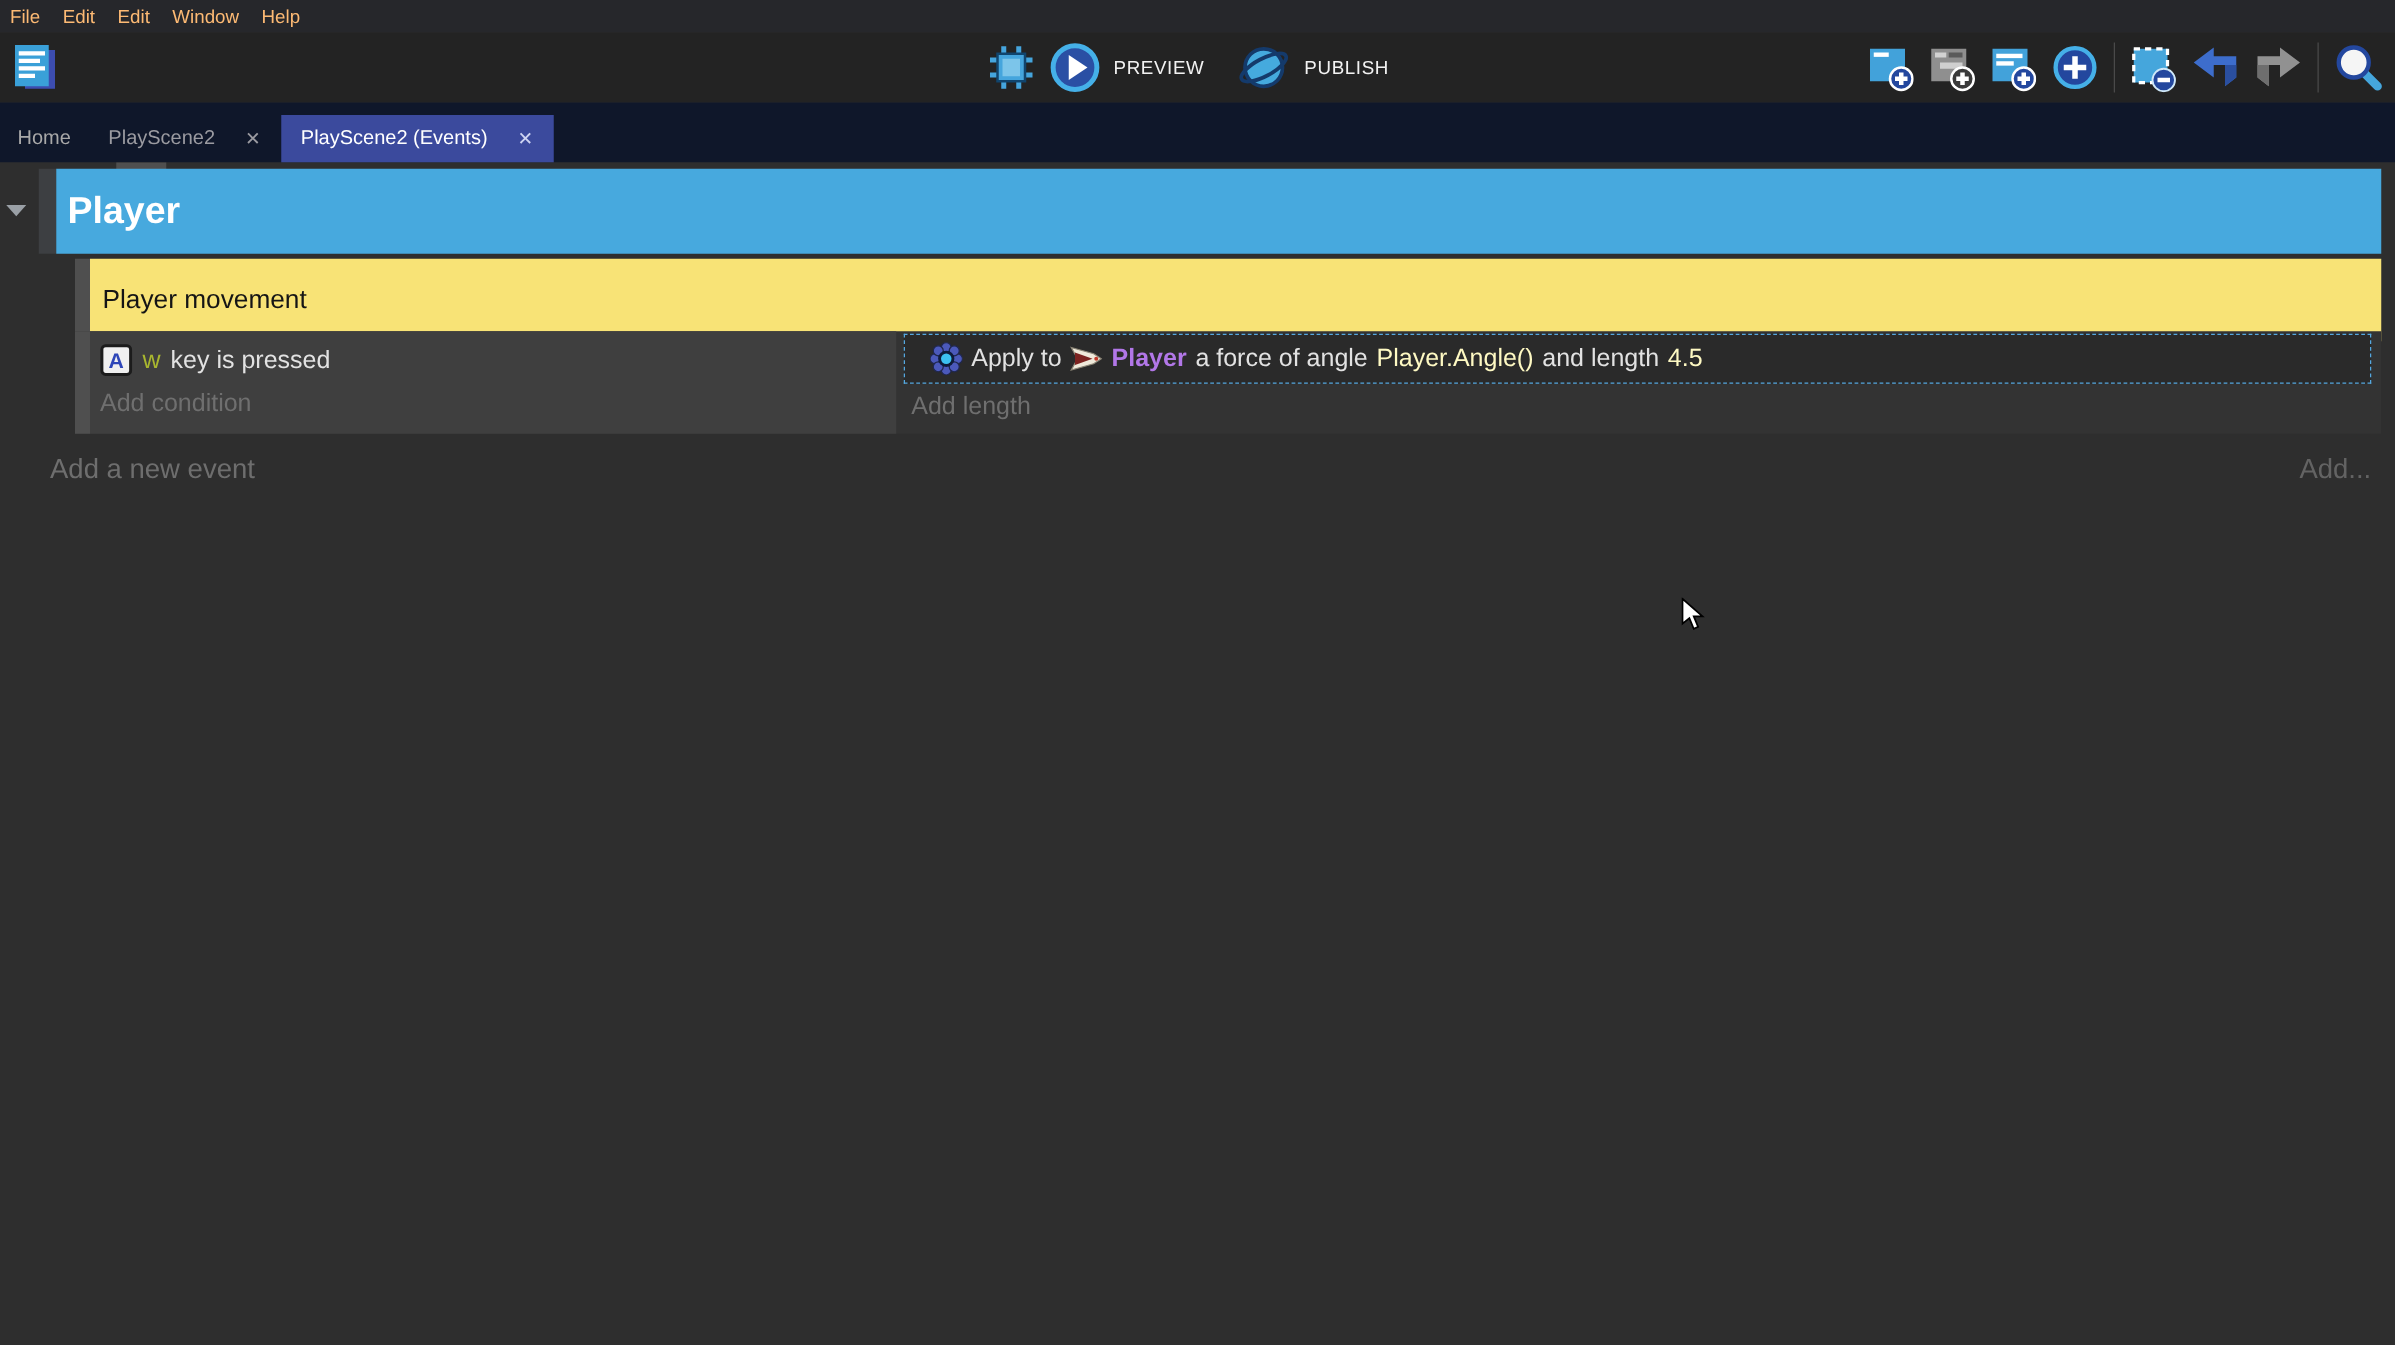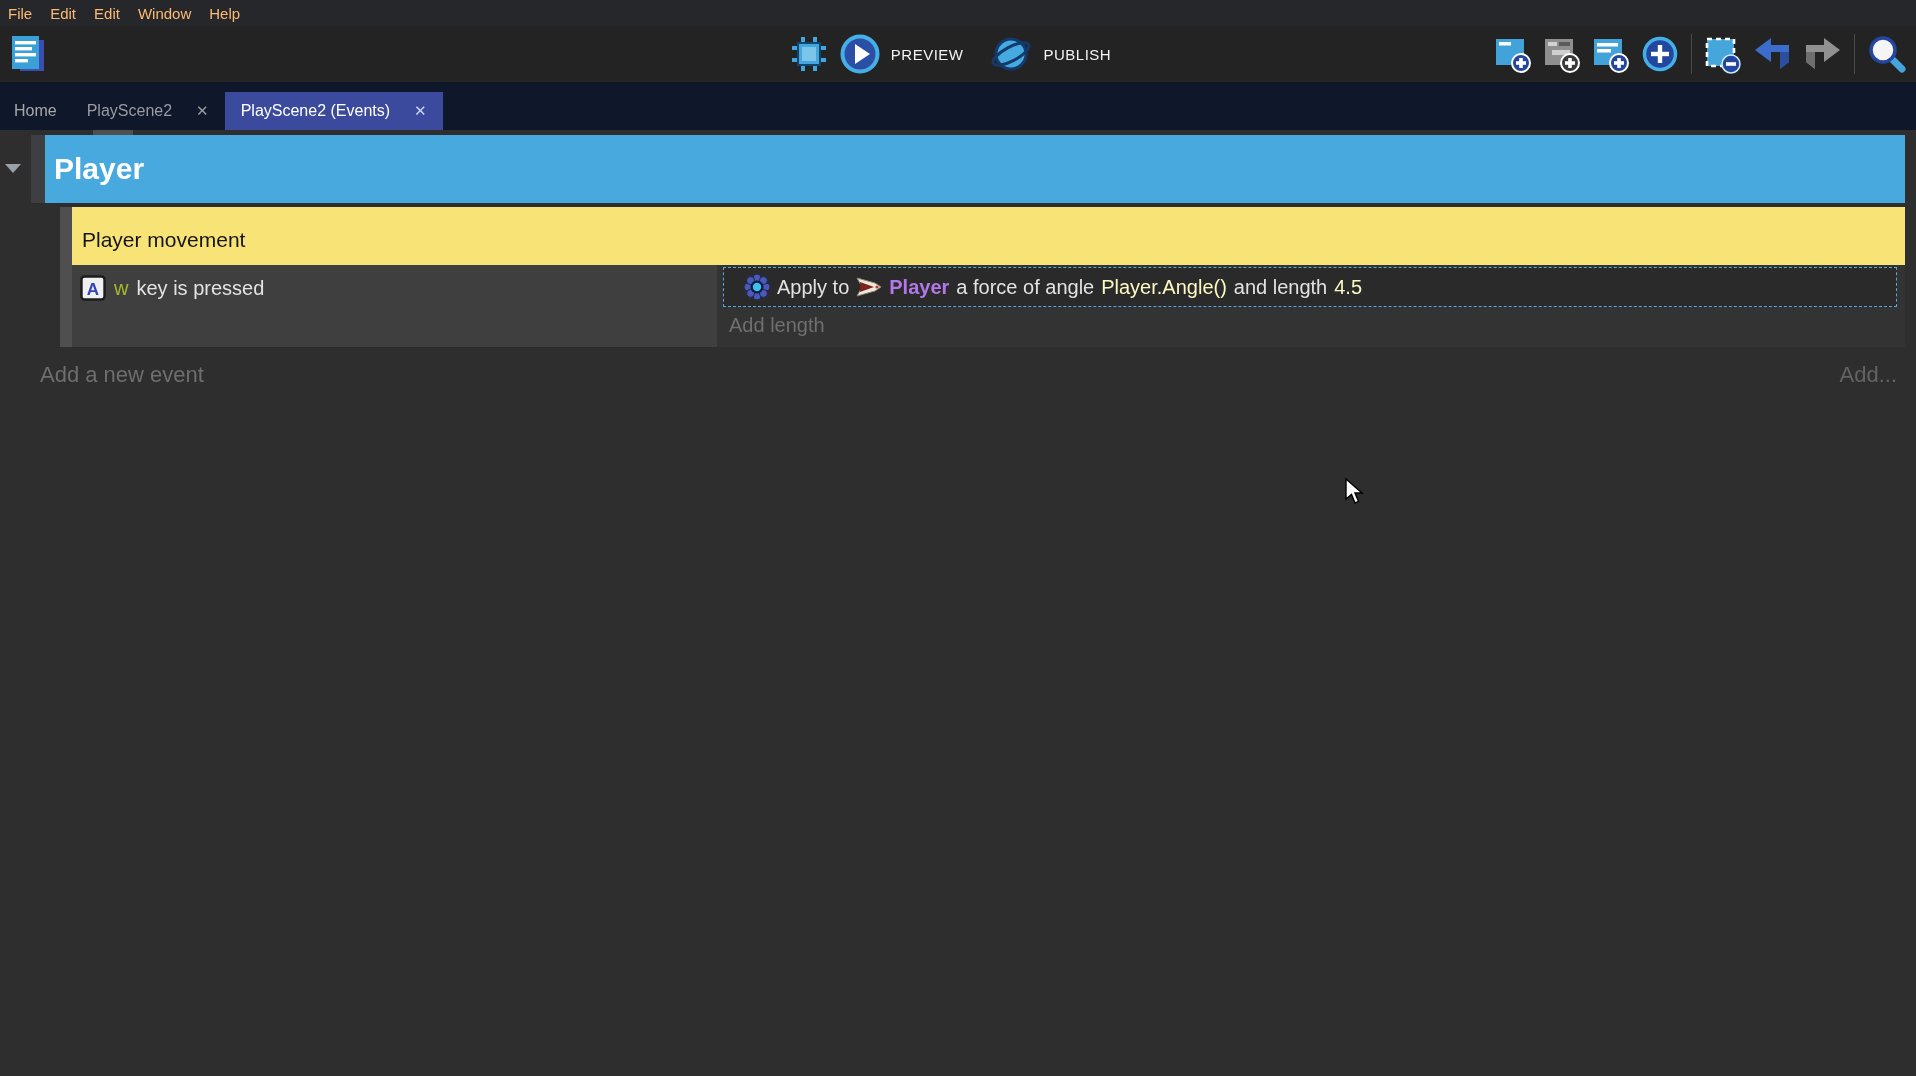--- a/index.html
+++ b/index.html
@@ -232,20 +232,21 @@
 
       <div class="condition-cell">
         <div class="condition-line">
           <svg width="26" height="26" viewBox="0 0 26 26">
             <rect x="1.5" y="1.5" width="23" height="23" rx="3" fill="#f0f0f0" stroke="#1c1c1c" stroke-width="2.4"></rect>
             <text x="13" y="19.5" font-size="17" font-weight="bold" fill="#2e46b8" text-anchor="middle" font-family="Liberation Sans, sans-serif">A</text>
           </svg>
           <span class="key-name">w</span>
           <span>key is pressed</span>
         </div>
+        <div class="placeholder">Add condition</div>
       </div>
 
       <div class="action-cell">
         <div class="action-line">
           <svg width="26" height="26" viewBox="0 0 26 26">
             <g fill="#4b59bb" stroke="#20274d" stroke-width="1">
               <circle cx="13" cy="4" r="4"></circle>
                 <circle cx="13" cy="22" r="4"></circle>
               <circle cx="4" cy="13" r="4"></circle>
                 <circle cx="22" cy="13" r="4"></circle>

